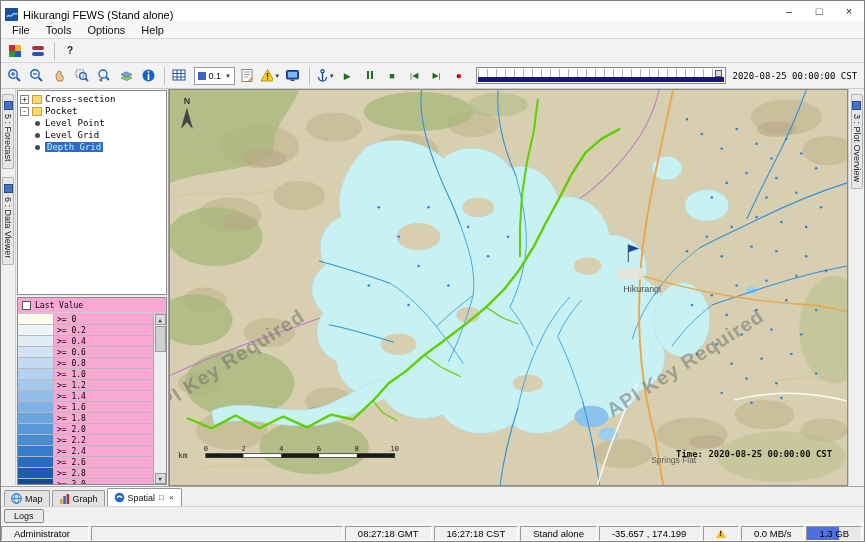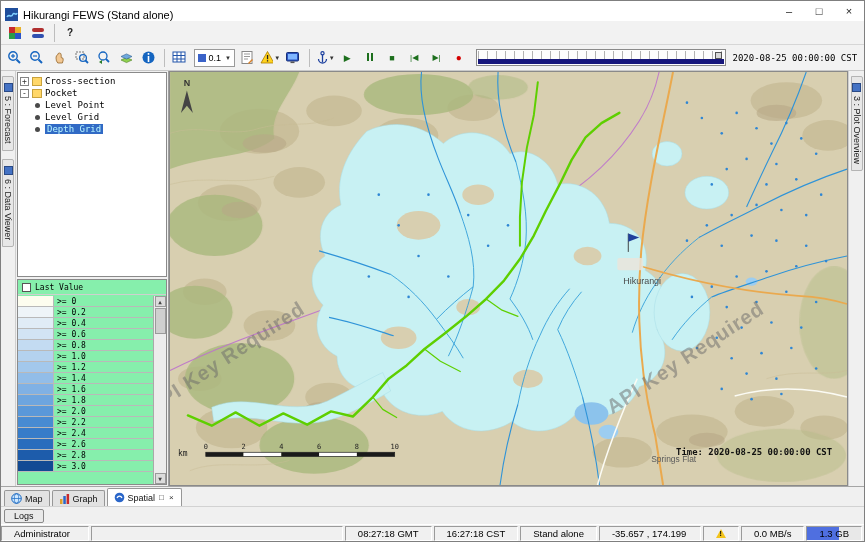--- a/index.html
+++ b/index.html
@@ -52,21 +52,21 @@
   .left-panel { width:153px; display:flex; flex-direction:column; background:#f0f0f0; border-right:1px solid #9e9e9e; flex:0 0 auto; }
   .tree { height:205px; background:#fff; border:1px solid #8a8a8a; margin:1px; padding:2px 1px; font-family:"DejaVu Sans Mono", monospace; font-size:9px; overflow:hidden; flex:0 0 auto; }
   .tree-row { display:flex; align-items:center; height:12px; white-space:nowrap; }
   .expander { width:9px; height:9px; border:1px solid #848484; background:#fff; font-size:8px; line-height:7px; text-align:center; margin:0 3px 0 1px; flex:0 0 auto; color:#333; }
   .folder { width:10px; height:9px; background:#ffd769; border:1px solid #c9a23c; margin-right:3px; flex:0 0 auto; }
   .leaf-indent { width:15px; flex:0 0 auto; }
   .dot { width:5px; height:5px; border-radius:50%; background:#4a4a4a; margin:0 5px 0 1px; flex:0 0 auto; }
   .tree-label { color:#000; }
   .tree-label.selected { background:#316ac5; color:#b8f6ff; padding:0 2px; }
 
-  .legend { flex:1 1 auto; background:#86efac; border:1px solid #8a8a8a; margin:1px; position:relative; font-family:"DejaVu Sans Mono", monospace; font-size:8px; overflow:hidden; }
+  .legend { flex:1 1 auto; background:#f9a8d4; border:1px solid #8a8a8a; margin:1px; position:relative; font-family:"DejaVu Sans Mono", monospace; font-size:8px; overflow:hidden; }
   .legend-header { height:15px; display:flex; align-items:center; padding:0 4px; border-bottom:1px solid #cfcfcf; }
   .checkbox { width:9px; height:9px; border:1px solid #555; background:#fff; margin-right:4px; flex:0 0 auto; }
   .legend-body { position:absolute; top:16px; left:0; right:13px; bottom:0; }
   .legend-row { display:flex; height:11px; border-bottom:1px solid #b9b9b9; }
   .swatch { width:36px; border-right:1px solid #b9b9b9; flex:0 0 auto; }
   .legend-label { flex:1; line-height:11px; padding-left:3px; color:#000; }
   .legend-scroll { position:absolute; top:16px; right:0; bottom:0; width:13px; background:#ececec; border-left:1px solid #a9a9a9; display:flex; flex-direction:column; align-items:center; }
   .scroll-arrow { width:11px; height:11px; background:#dcdcdc; border:1px solid #9a9a9a; font-size:6px; line-height:10px; text-align:center; color:#444; flex:0 0 auto; }
   .scroll-arrow.down { margin-top:auto; }
   .scroll-thumb { width:11px; height:26px; background:#cfcfcf; border:1px solid #9a9a9a; margin-top:1px; flex:0 0 auto; }
@@ -101,20 +101,26 @@
         <path d="M2 9 C4 5 6 11 8 6 C9 4 11 8 12 5" stroke="#7fd0ff" stroke-width="1.5" fill="none"></path>
       </svg>
     <span class="title">Hikurangi FEWS  (Stand alone)</span>
     <span class="win-controls">
       <span class="win-btn">–</span>
       <span class="win-btn">□</span>
       <span class="win-btn close">×</span>
     </span>
   </div>
 
+  <div class="menubar">
+    <span class="menu-item">File</span>
+    <span class="menu-item">Tools</span>
+    <span class="menu-item">Options</span>
+    <span class="menu-item">Help</span>
+  </div>
 
   <div class="toolbar1">
     <span class="tb-btn">
       <svg width="14" height="14">
           <rect x="1" y="1" width="6" height="6" fill="#c92a2a"></rect>
           <rect x="7" y="7" width="6" height="6" fill="#2a54c9"></rect>
           <rect x="7" y="1" width="6" height="6" fill="#e8b12a"></rect>
           <rect x="1" y="7" width="6" height="6" fill="#2a9c48"></rect>
         </svg>
     </span>

